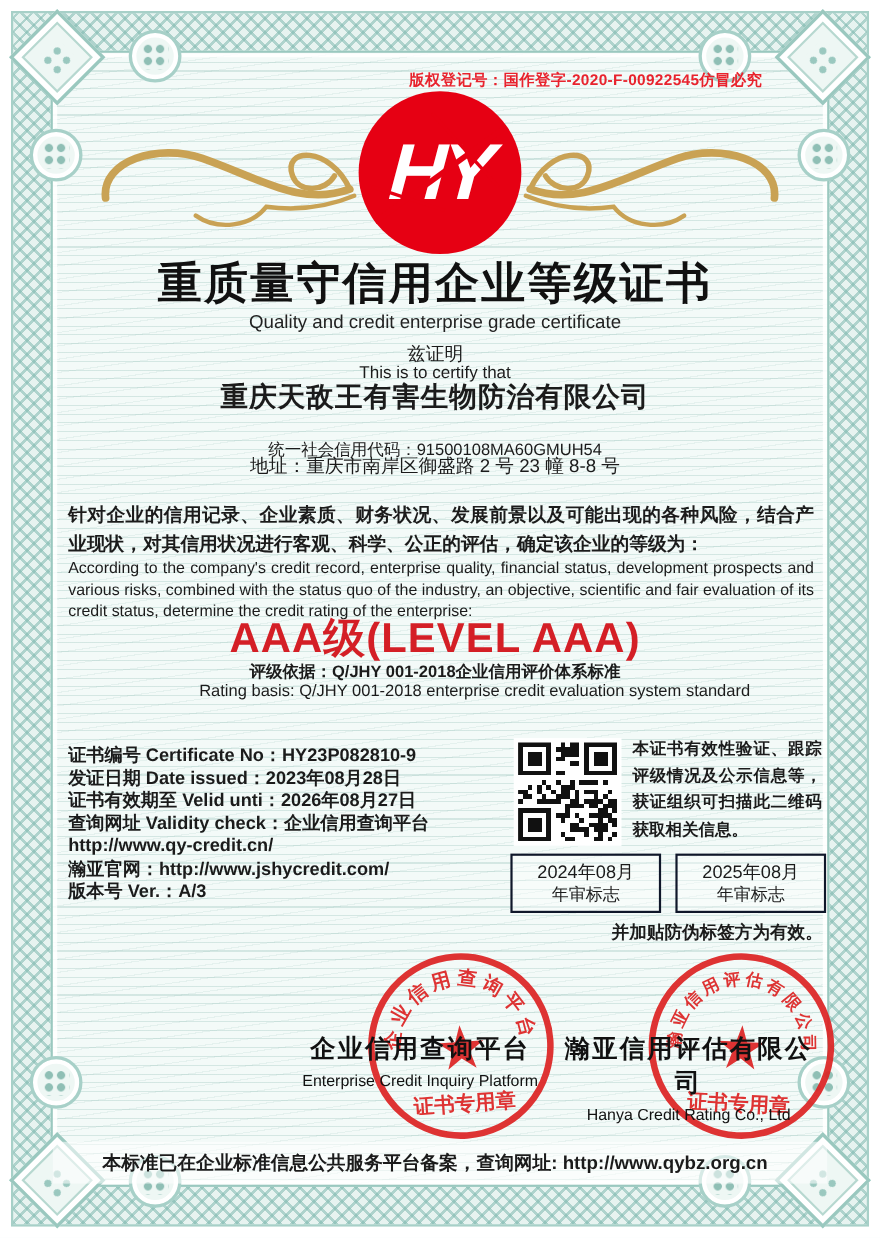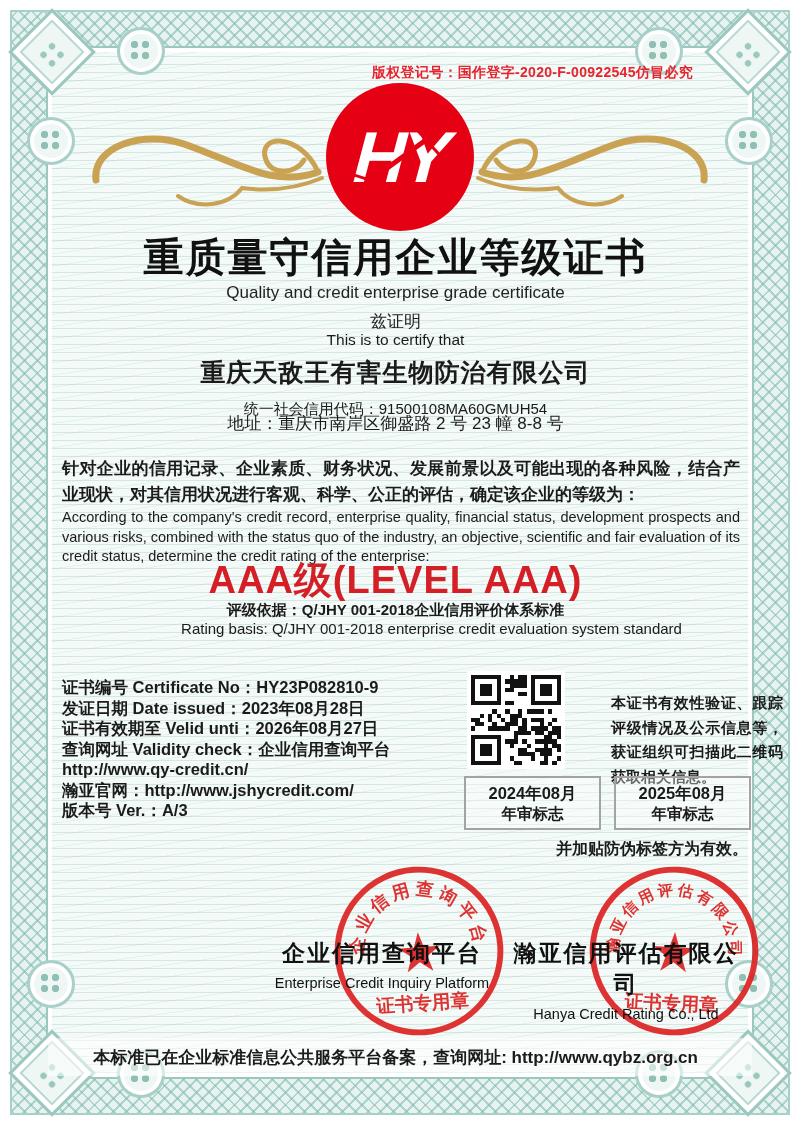--- a/index.html
+++ b/index.html
@@ -57,38 +57,38 @@
   .crack3{width:70px;height:3px;left:10px;top:96px;transform:rotate(18deg);}
   .flourish{position:absolute;top:116px;width:240px;height:100px;z-index:2;}
   .flourish.left{left:86px;}
   .flourish.right{left:474px;transform:scaleX(-1);}
   
   .t-center{position:absolute;left:0;width:791px;text-align:center;}
   .title-zh{top:230px;font-size:40px;font-weight:700;letter-spacing:2px;color:#111;}
   .title-en{top:283px;font-size:17px;color:#222;}
   .certify-zh{top:310px;font-size:17px;}
   .certify-en{top:331px;font-size:15.5px;}
-  .company{top:356px;font-size:25px;font-weight:800;letter-spacing:1px;}
+  .company{top:344px;font-size:25px;font-weight:800;letter-spacing:1px;}
   .code-line{top:400px;font-size:15px;}
   .addr-line{top:412px;font-size:17px;}
   
   .para-zh{position:absolute;left:62px;top:456px;width:678px;font-size:17px;line-height:26px;text-align:justify;font-weight:600;}
   .para-en{position:absolute;left:62px;top:508px;width:678px;font-size:14.5px;line-height:19.5px;text-align:justify;}
   .grade{top:555px;font-size:38px;font-weight:900;letter-spacing:1px;}
   .basis-zh{top:601px;font-size:15px;font-weight:600;}
   .basis-en{top:620px;font-size:15px;padding-left:36px;}
   
   .details{position:absolute;left:62px;top:677px;font-size:16.5px;line-height:20.5px;font-weight:600;white-space:nowrap;}
   
   .qr-box{position:absolute;left:467px;top:671px;width:98px;height:98px;background:#fff;padding:4px;box-sizing:border-box;}
   .qr-box svg{width:100%;height:100%;display:block;}
-  .qr-note{position:absolute;left:575px;top:691px;width:172px;font-size:15px;line-height:24.5px;font-weight:600;text-align:justify;margin-left:36px;}
+  .qr-note{position:absolute;left:575px;top:669px;width:172px;font-size:15px;line-height:24.5px;font-weight:600;text-align:justify;}
   .badges{position:absolute;left:464px;top:776px;display:flex;gap:13px;}
-  .badge{width:133px;height:50px;border:2px solid #a3a3a3;background:rgba(255,255,255,.35);
-         display:flex;flex-direction:column;align-items:center;justify-content:center;font-weight:700;}
+  .badge{width:133px;height:50px;border:2px solid #0f172a;background:rgba(255,255,255,.35);
+         display:flex;flex-direction:column;align-items:center;justify-content:center;font-weight:400;}
   .badge .b1{font-size:16.5px;line-height:22px;}
   .badge .b2{font-size:15.5px;line-height:20px;}
   .validity{position:absolute;left:452px;top:836px;width:296px;font-size:16px;line-height:26px;font-weight:600;text-align:right;}
   
   .seal{position:absolute;width:178px;height:178px;z-index:3;opacity:.92;}
   .seal-left{left:330px;top:862px;transform:rotate(-4deg);}
   .seal-right{left:585px;top:862px;transform:rotate(3deg);}
   .org{position:absolute;text-align:center;z-index:6;}
   .org-left{left:258px;top:938px;width:248px;}
   .org-right{left:502px;top:938px;width:248px;}

